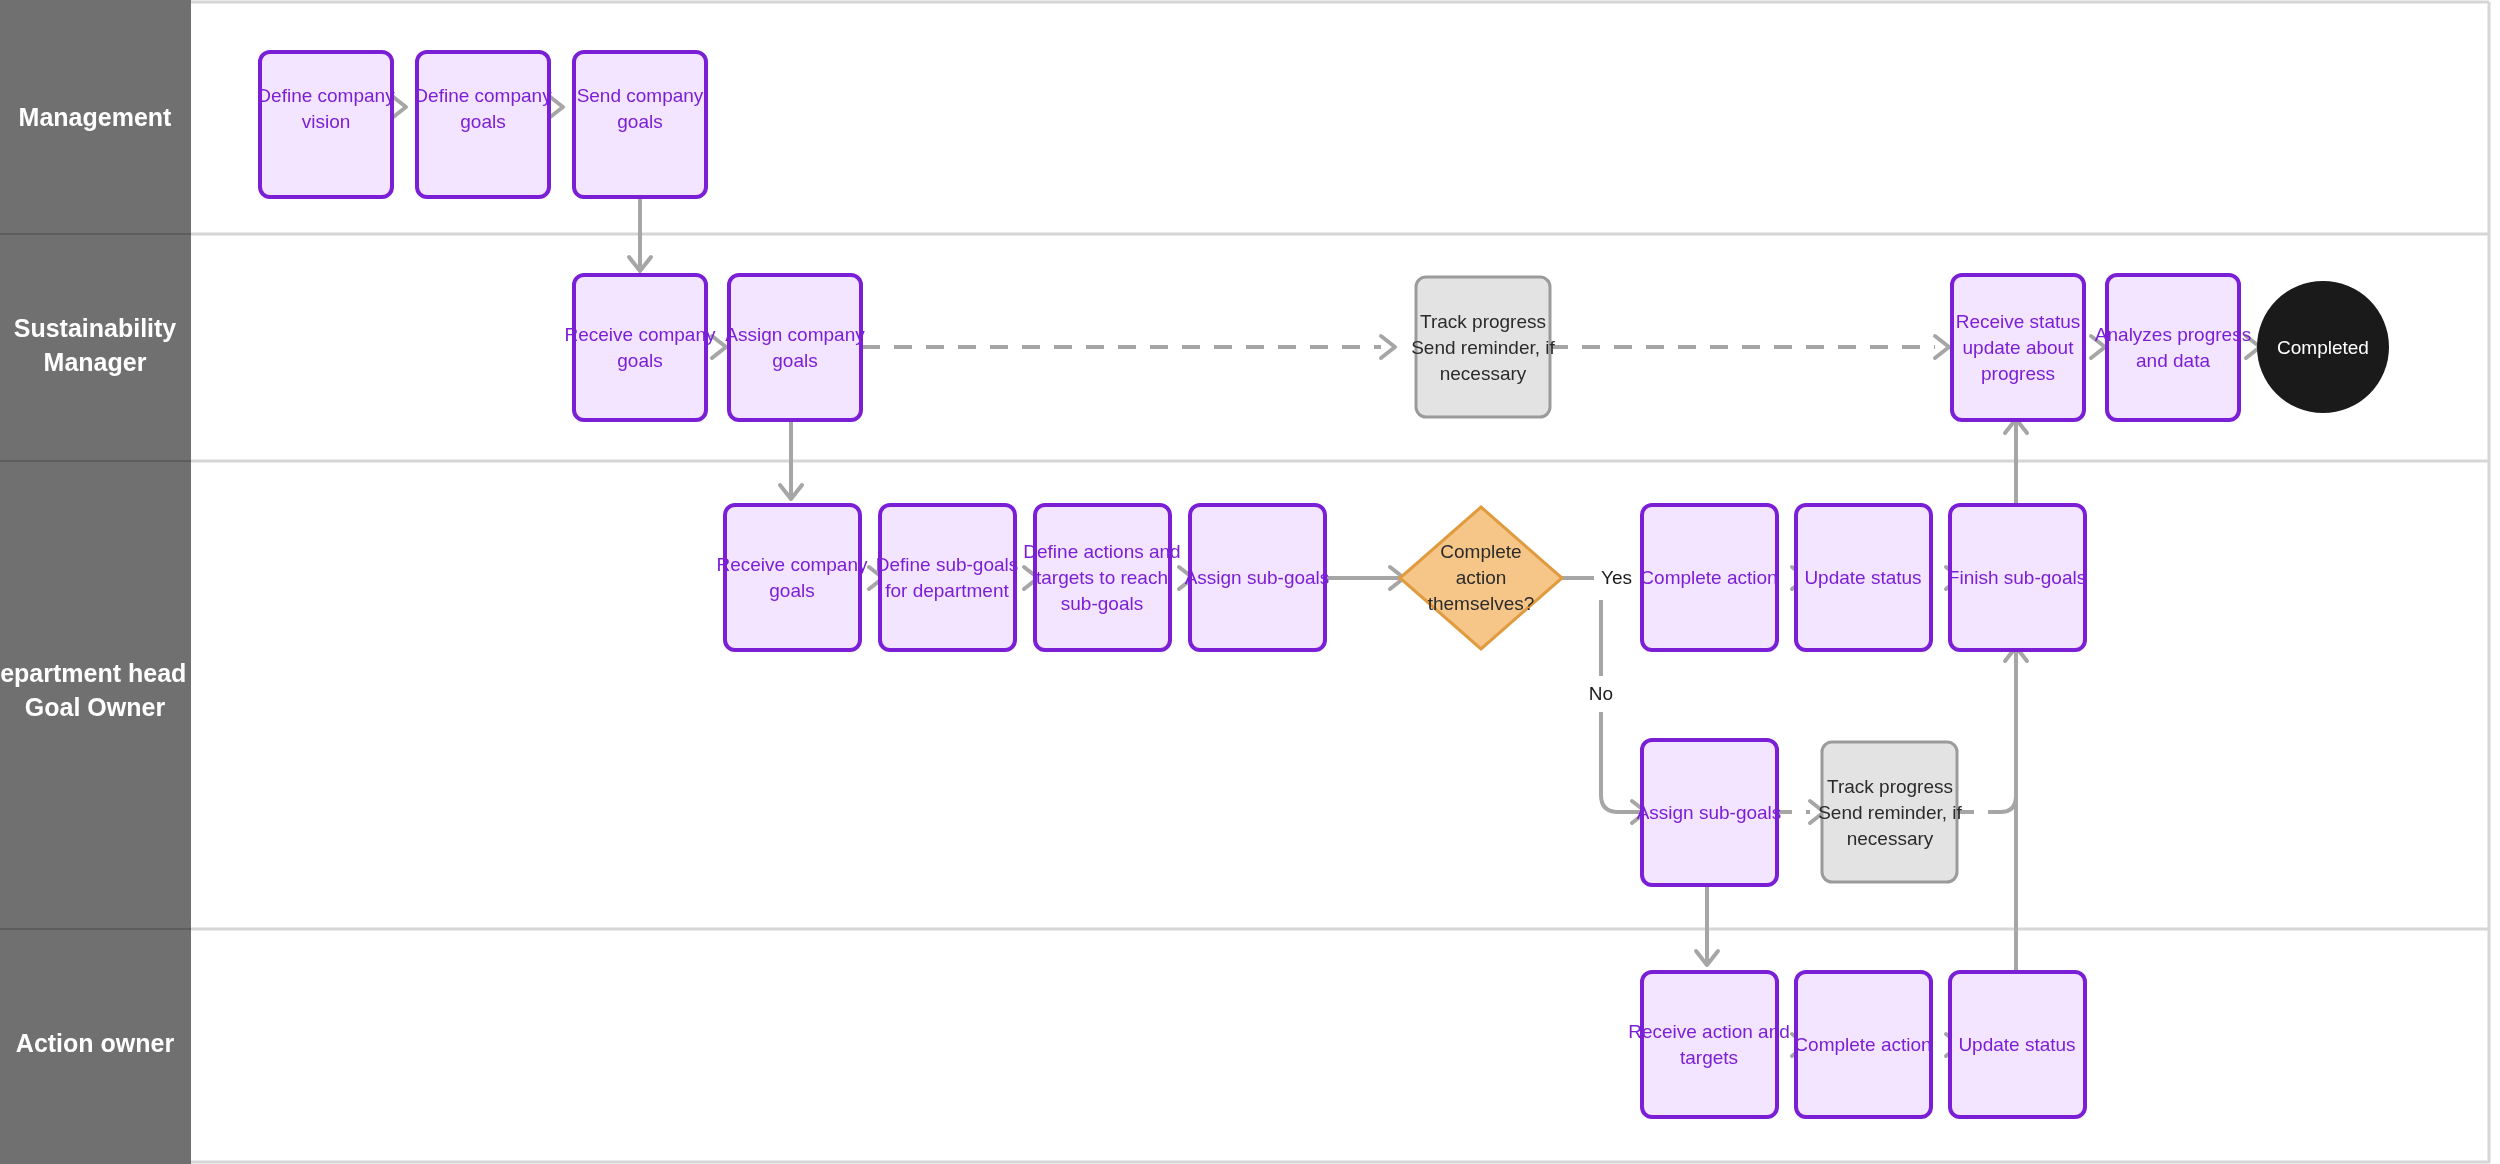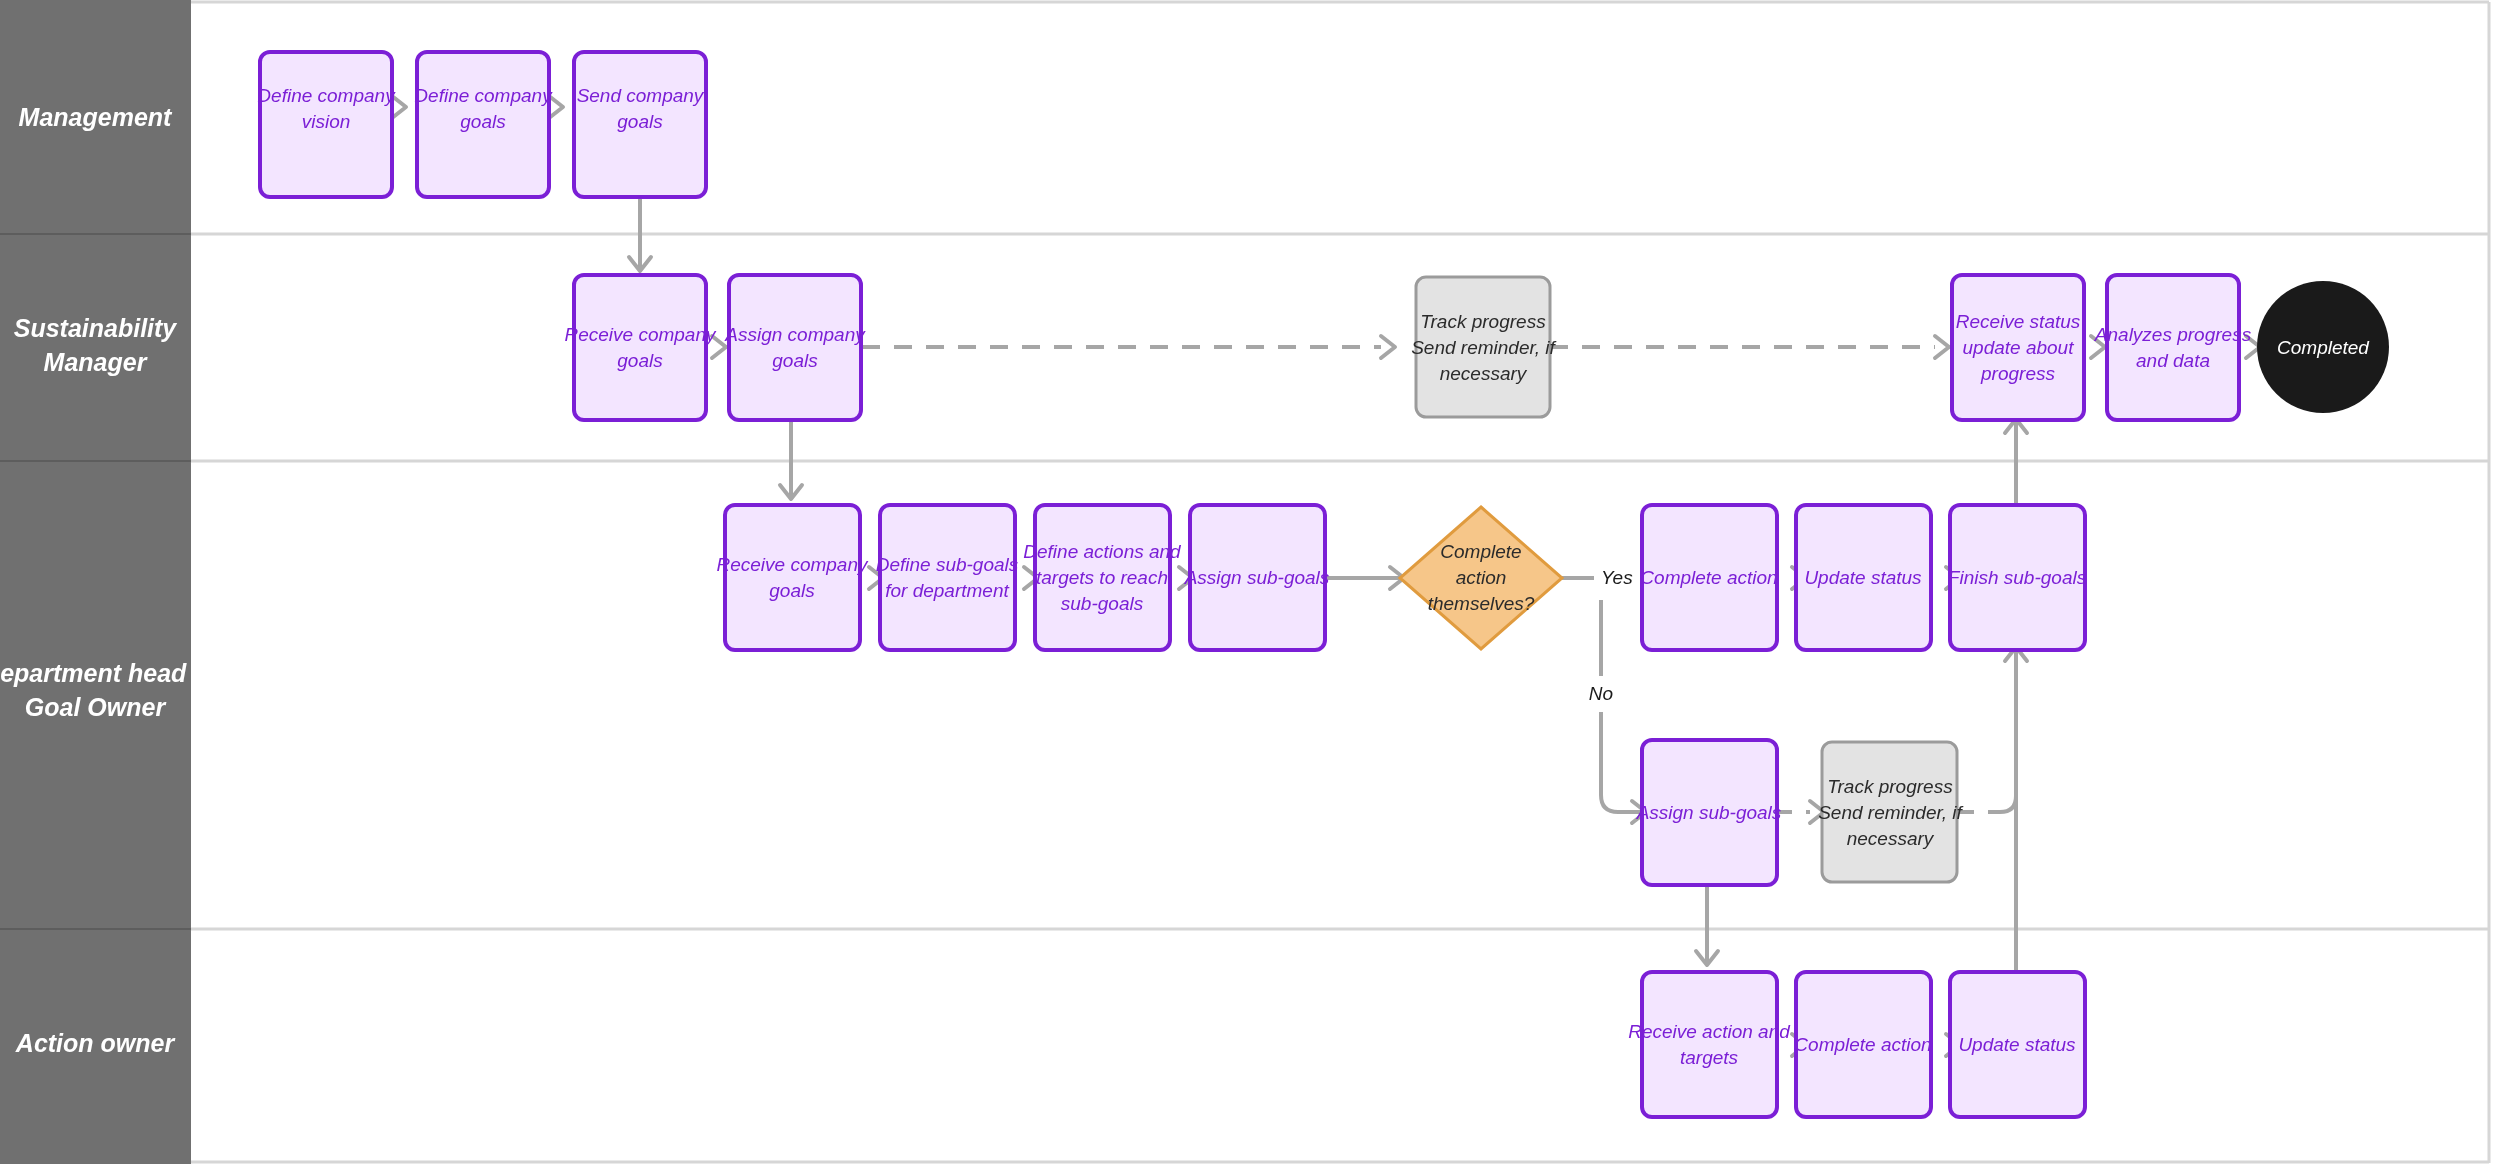--- a/index.html
+++ b/index.html
@@ -1,17 +1,17 @@
 <!DOCTYPE html>
 <html><head>
 <meta charset="utf-8">
 <style>
   html,body{margin:0;padding:0;background:#ffffff;}
   body{width:2500px;height:1164px;font-family:"Liberation Sans",sans-serif;overflow:hidden;}
-  #stage{position:relative;width:2052px;height:1164px;background:#fff;font-style:italic;}
+  #stage{position:relative;width:2052px;height:1164px;background:#fff;}
   svg.layer{position:absolute;left:0;top:0;width:2500px;height:1164px;}
   .lane-label-col{fill:#707070;}
   .lane-label-txt{fill:#ffffff;font-family:"Liberation Sans",sans-serif;font-weight:bold;font-size:25px;}
   .lane-div{stroke:#d6d6d6;stroke-width:3;}
   .lane-div-dark{stroke:#5d5d5d;stroke-width:2;}
   .node-purple{fill:#f3e5ff;stroke:#7b1fd6;stroke-width:4;}
   .node-gray{fill:#e3e3e3;stroke:#9b9b9b;stroke-width:3;}
   .node-diamond{fill:#f6c689;stroke:#e09b3e;stroke-width:3;}
   .node-circle{fill:#1a1a1a;}
   .txt-purple{fill:#7b1fd6;font-size:19px;font-family:"Liberation Sans",sans-serif;}

